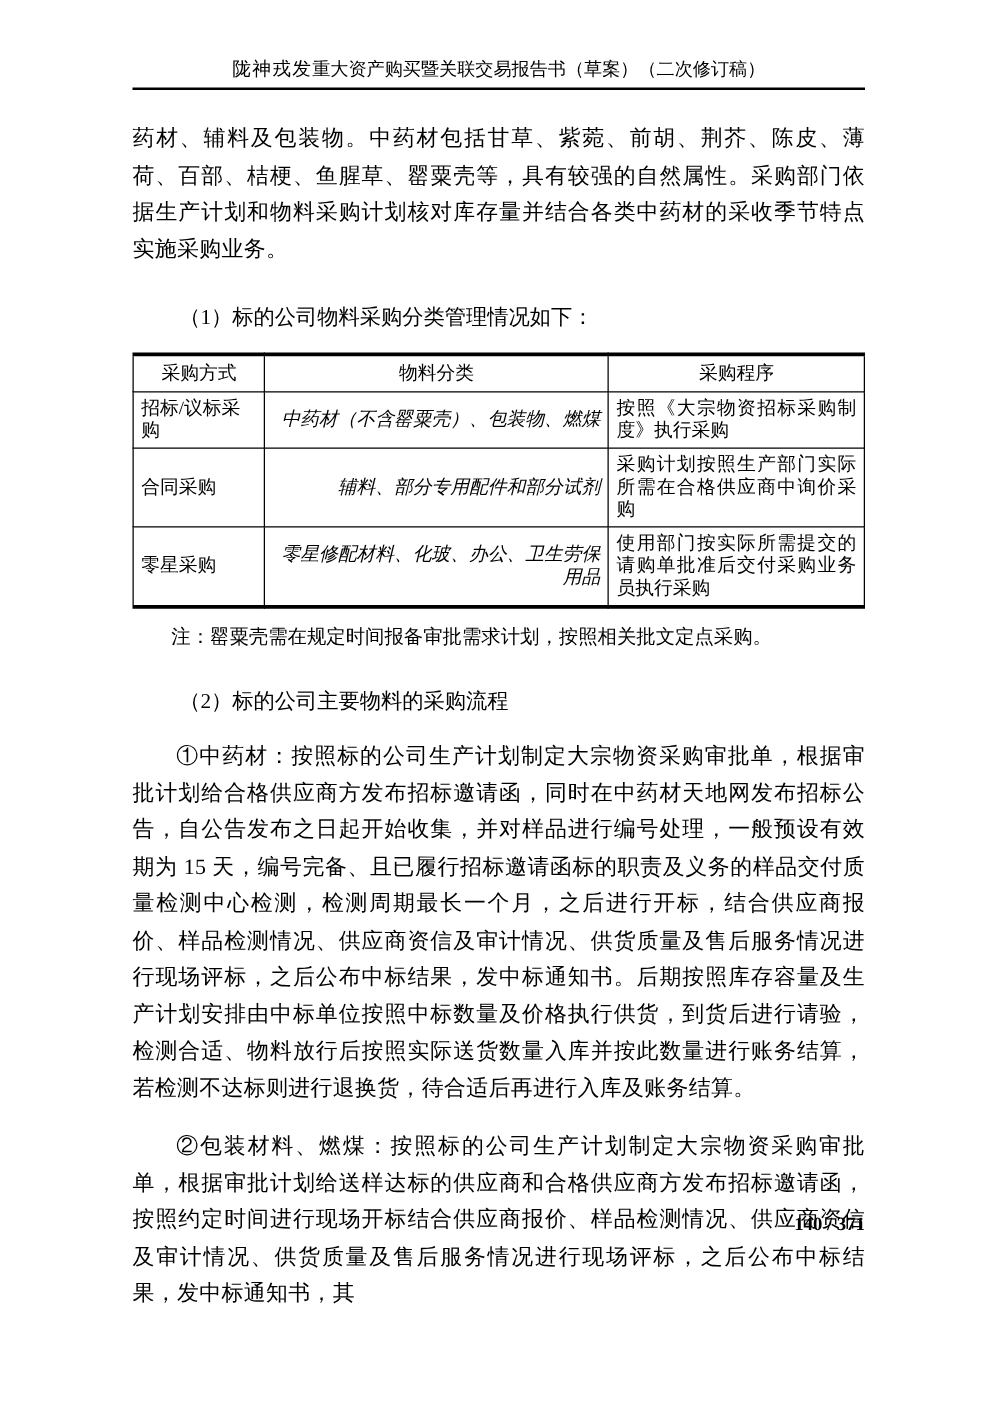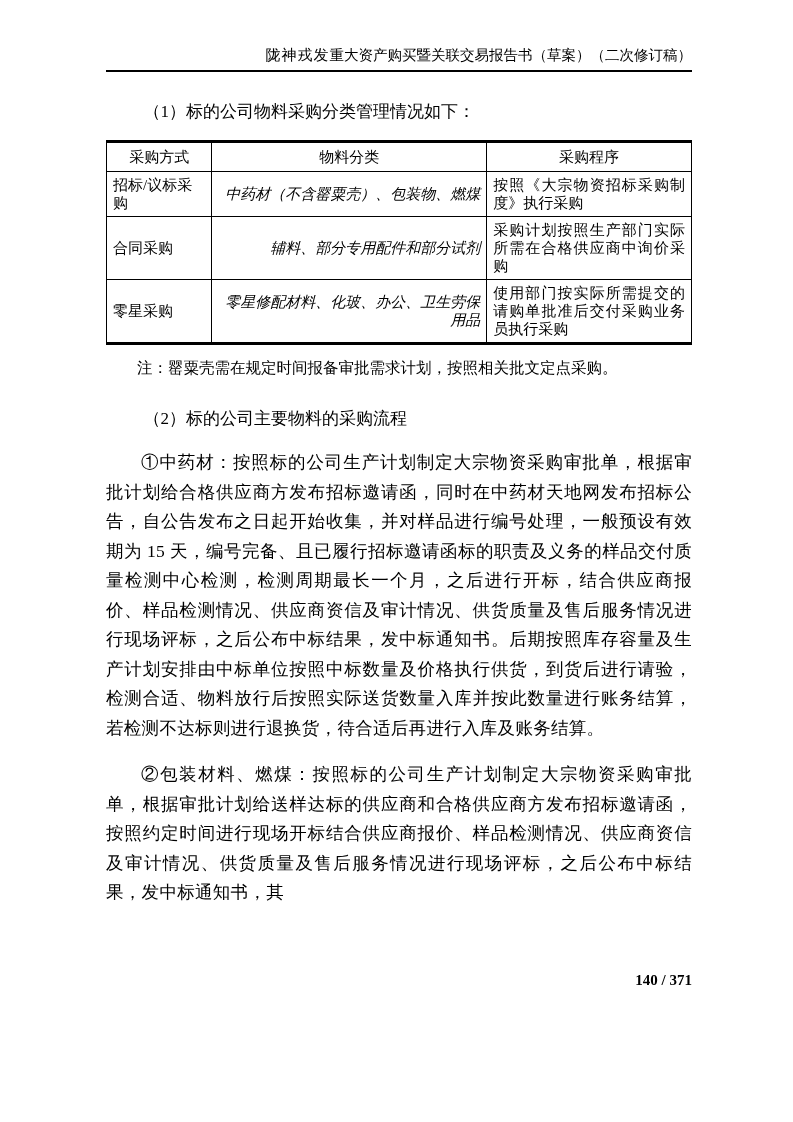--- a/index.html
+++ b/index.html
@@ -13,21 +13,21 @@
     height: 1122px;
     background: #ffffff;
     box-sizing: border-box;
     padding: 46px 101px 0 106px;
     font-family: "Liberation Serif", "DejaVu Serif", serif;
     color: #000000;
     overflow: hidden;
   }
   .header {
     display: flex;
-    justify-content: flex-end;
+    justify-content: center;
     align-items: flex-end;
     border-bottom: 2px solid #000;
     padding-bottom: 5px;
     margin-bottom: 24px;
   }
   .header .company {
     font-size: 15px;
     letter-spacing: 1px;
   }
   .header .doc-title {
@@ -106,20 +106,21 @@
 </head>
 <body>
 
 <div class="page">
 
   <div class="header">
     <span class="company">陇神戎发</span>
     <span class="doc-title">重大资产购买暨关联交易报告书（草案）（二次修订稿）</span>
   </div>
 
+  <p class="body-para">药材、辅料及包装物。中药材包括甘草、紫菀、前胡、荆芥、陈皮、薄荷、百部、桔梗、鱼腥草、罂粟壳等，具有较强的自然属性。采购部门依据生产计划和物料采购计划核对库存量并结合各类中药材的采收季节特点实施采购业务。</p>
 
 
   <p class="heading">（1）标的公司物料采购分类管理情况如下：</p>
 
   <table class="proc-table">
     <thead>
       <tr>
         <th class="col-method">采购方式</th>
         <th class="col-class">物料分类</th>
         <th class="col-proc">采购程序</th>

